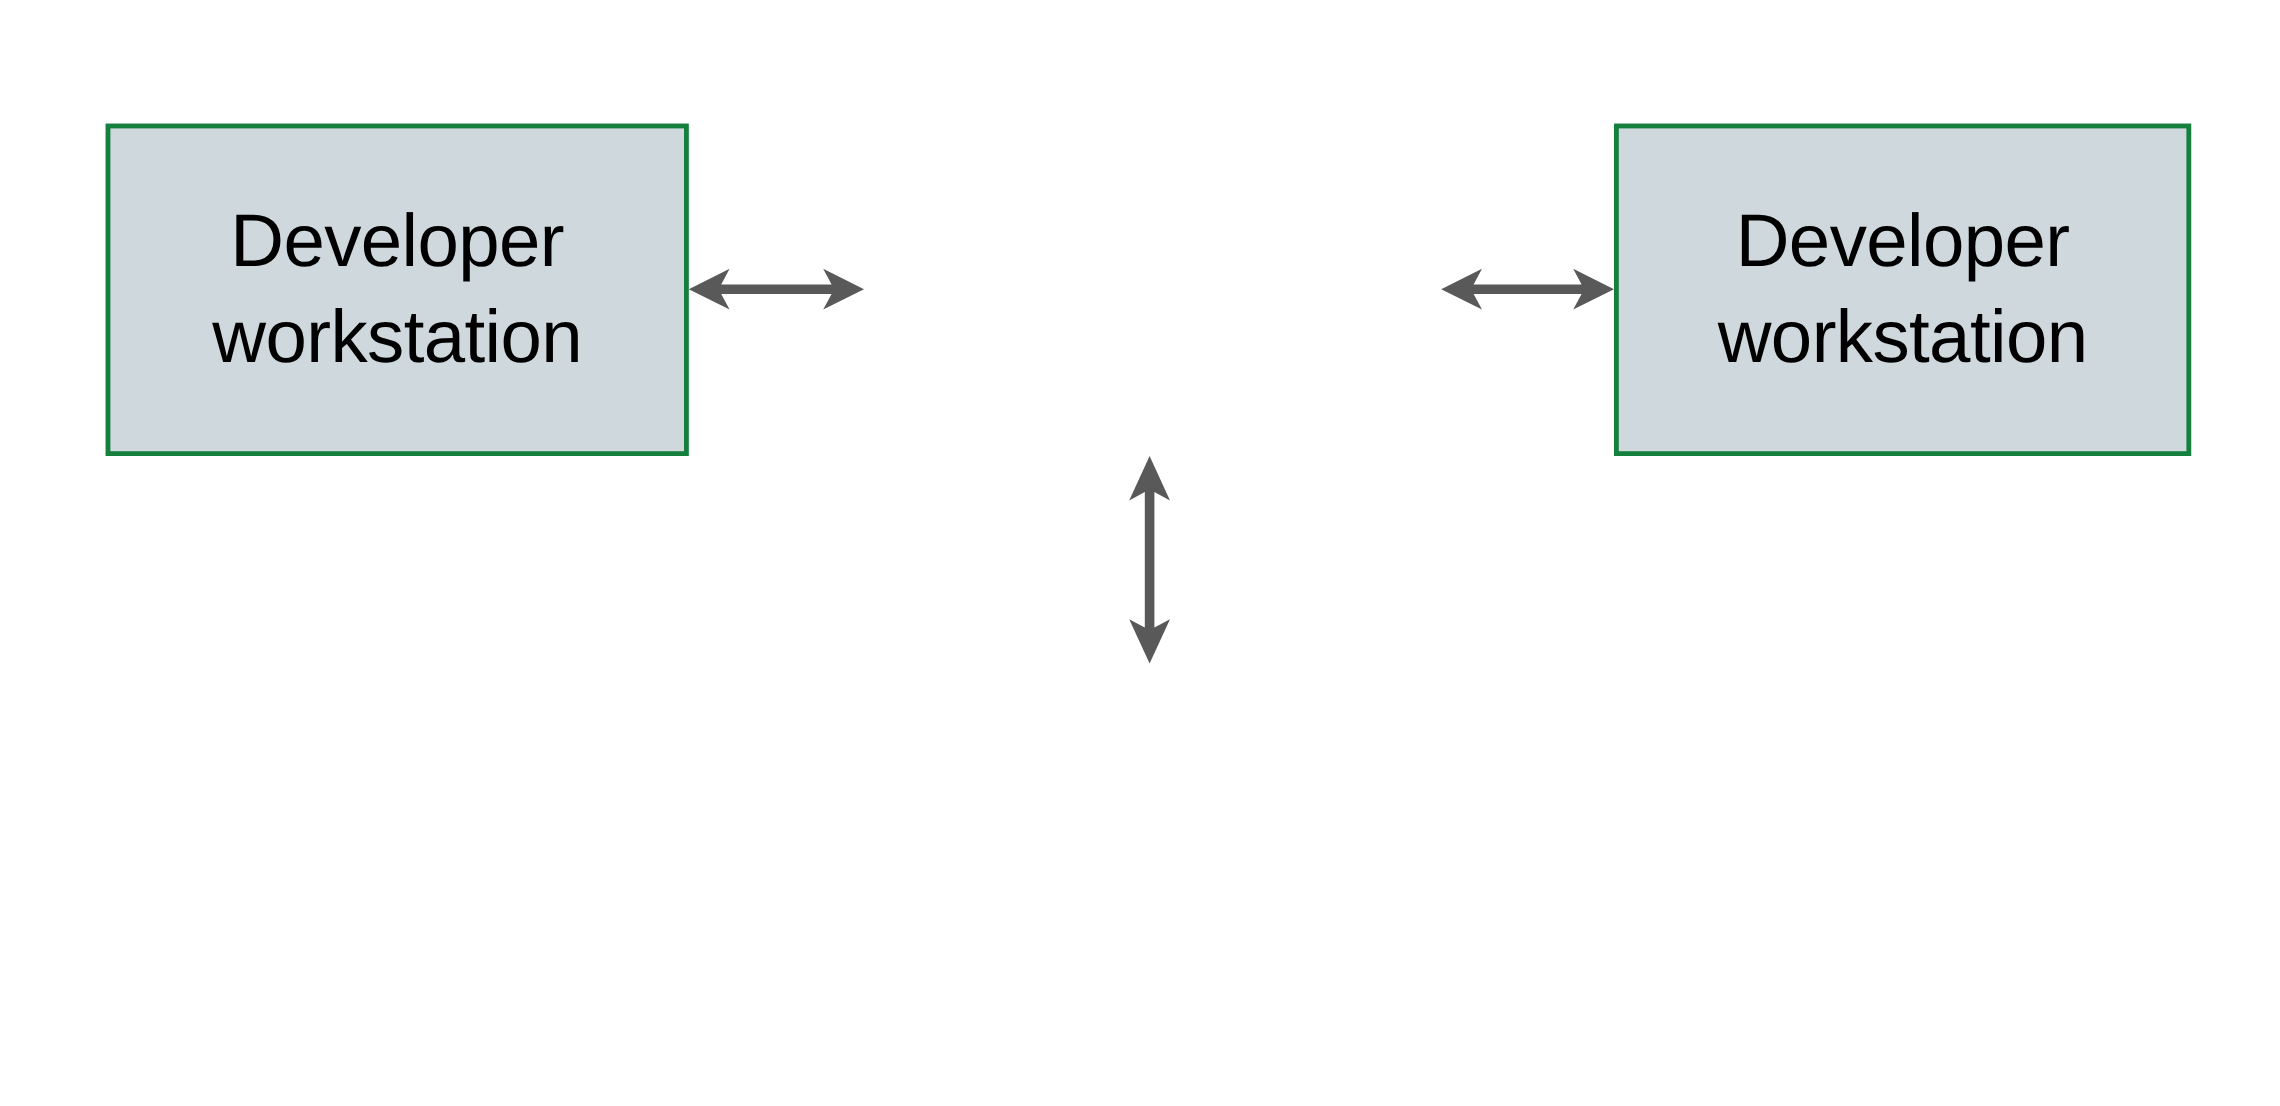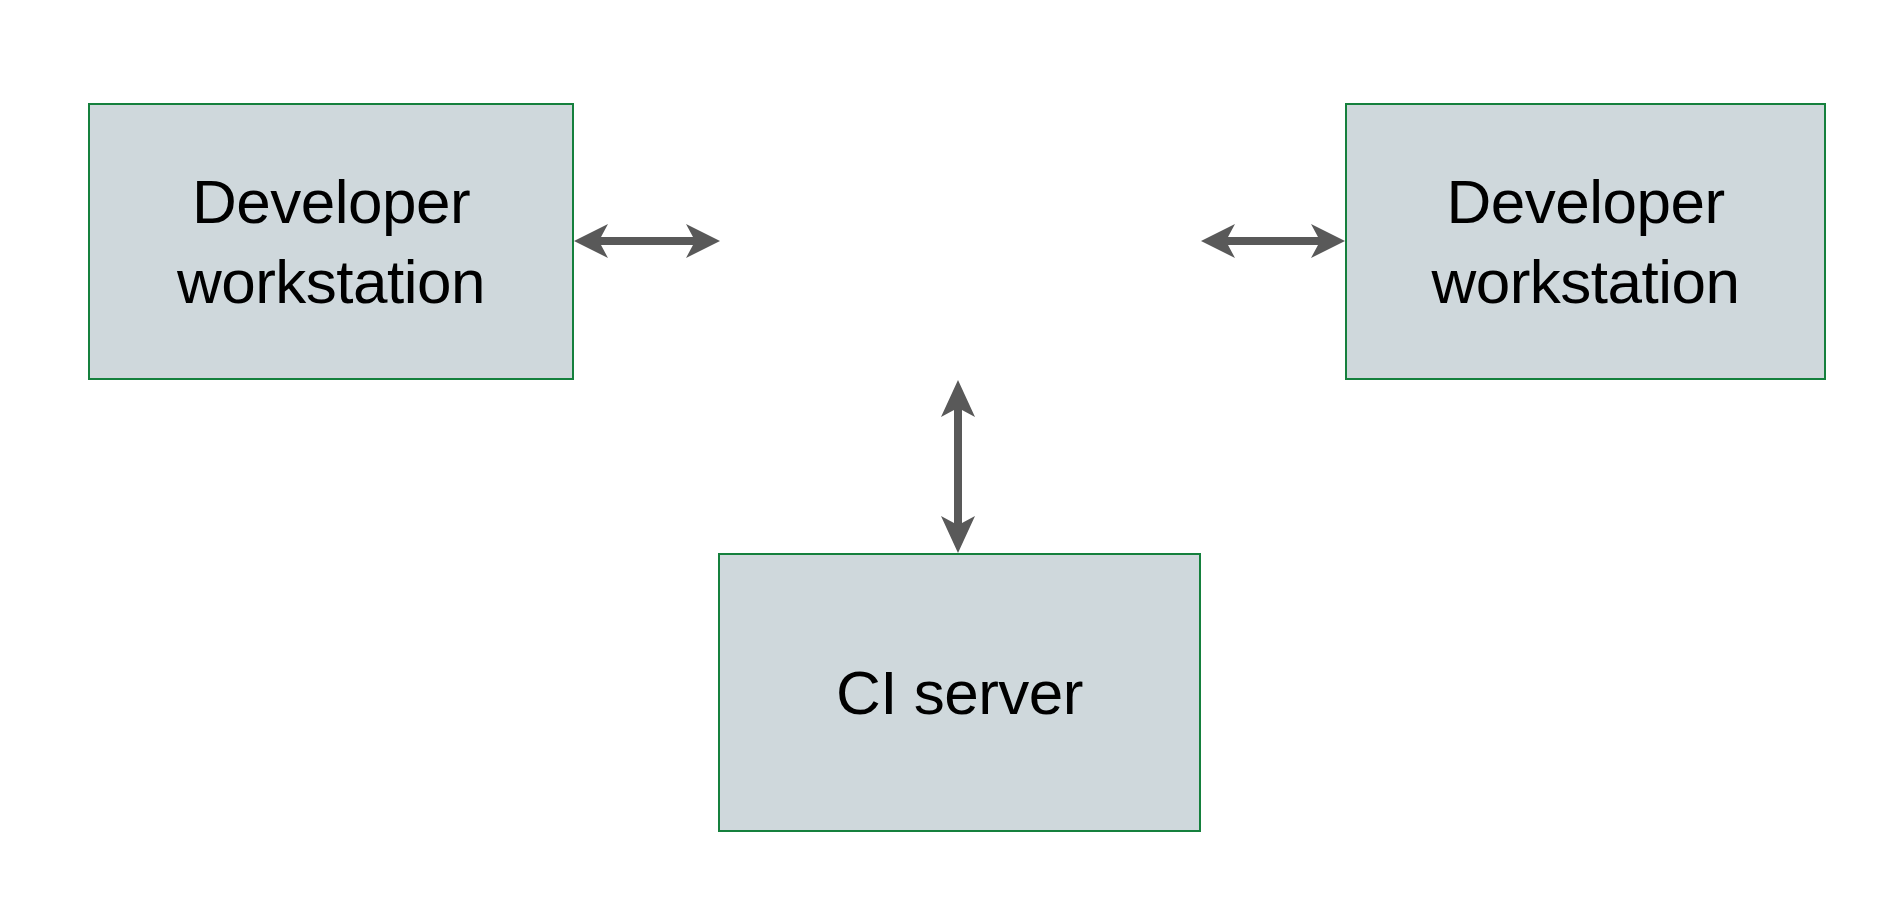--- a/index.html
+++ b/index.html
@@ -14,21 +14,21 @@
     position: relative;
     width: 1900px;
     height: 922px;
     background: #ffffff;
     overflow: hidden;
   }
   .node {
     position: absolute;
     box-sizing: border-box;
     background: #cfd8dc;
-    border: 2px solid #15803d;
+    border: 4px solid #15803d;
     display: flex;
     align-items: center;
     justify-content: flex-end;
     text-align: center;
     color: #000000;
     font-size: 62px;
     line-height: 1.28;
     font-weight: 400;
     letter-spacing: -0.5px;
     white-space: pre-line;
@@ -59,23 +59,20 @@
     <span class="node-label">Developer
 workstation</span>
   </div>
 
 
   <div class="node" style="left:1345px; top:103px; width:481px; height:277px;">
     <span class="node-label">Developer
 workstation</span>
   </div>
 
-  <div class="node" style="left:718px; top:553px; width:483px; height:279px;">
-    <span class="node-label">CI server</span>
-  </div>
 
   <div class="connector" style="left:574px; top:216px; width:146px; height:50px;">
     <svg width="146" height="50" viewBox="0 0 146 50">
       <path d="M0 25 L34 8 L27 21 L119 21 L112 8 L146 25 L112 42 L119 29 L27 29 L34 42 Z" fill="#595959"></path>
     </svg>
   </div>
 
   <div class="connector" style="left:1201px; top:216px; width:144px; height:50px;">
     <svg width="144" height="50" viewBox="0 0 144 50">
       <path d="M0 25 L34 8 L27 21 L117 21 L110 8 L144 25 L110 42 L117 29 L27 29 L34 42 Z" fill="#595959"></path>

